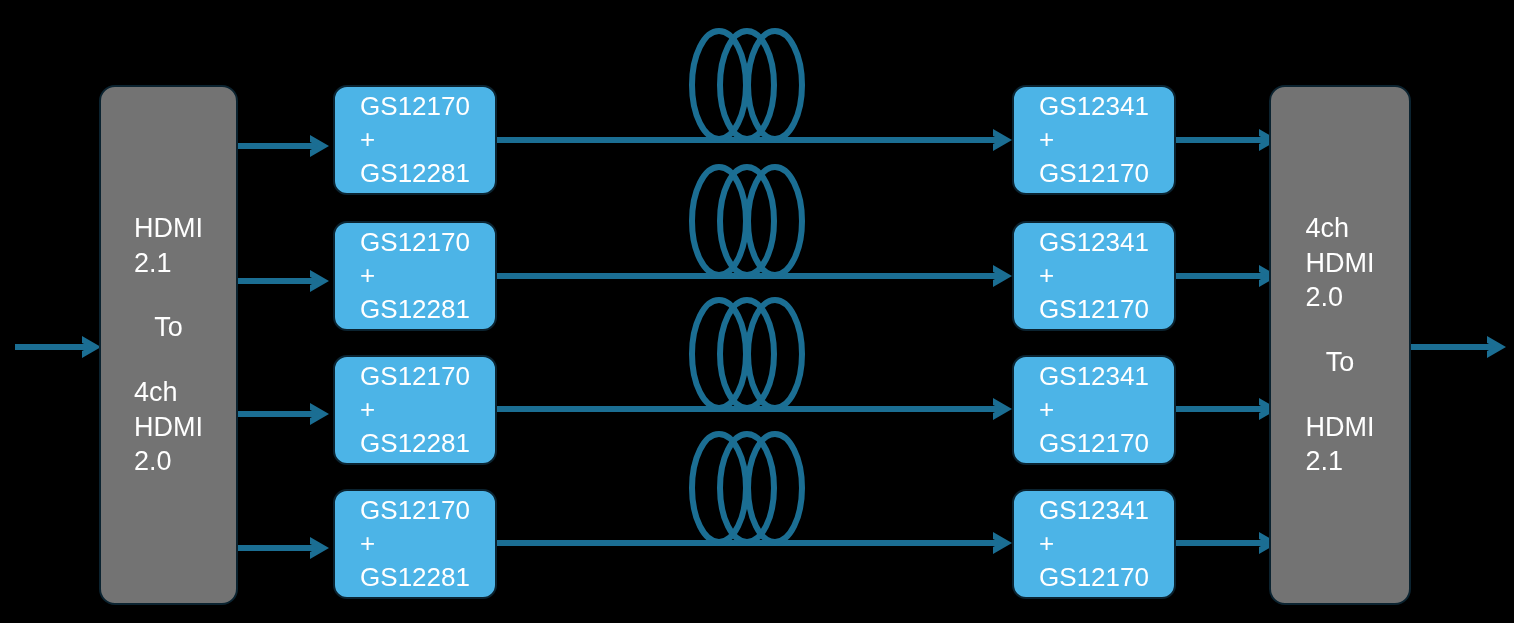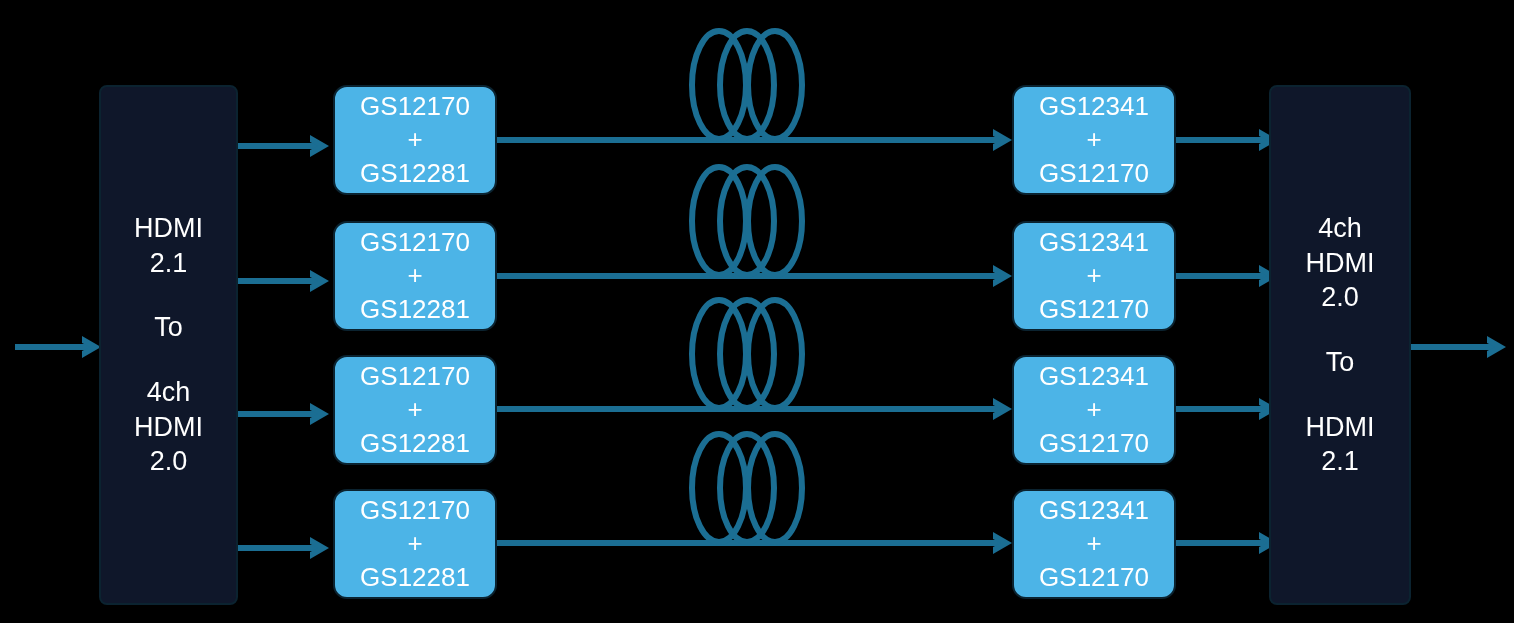--- a/index.html
+++ b/index.html
@@ -27,28 +27,28 @@
     pointer-events: none;
   }
   .node {
     position: absolute;
     box-sizing: border-box;
     display: flex;
     flex-direction: column;
     align-items: center;
     justify-content: center;
     color: #ffffff;
-    text-align: center;
+    text-align: left;
     border: 2px solid #0b2330;
     line-height: 1.28;
     white-space: pre-line;
   }
   .node.dark {
-    background: #0f172a;
-    border-radius: 8px;
+    background: #737373;
+    border-radius: 16px;
     font-size: 27px;
   }
   .node.light {
     background: #4cb4e7;
     border-radius: 14px;
     font-size: 26px;
   }
   .node .ln {
     display: block;
   }

